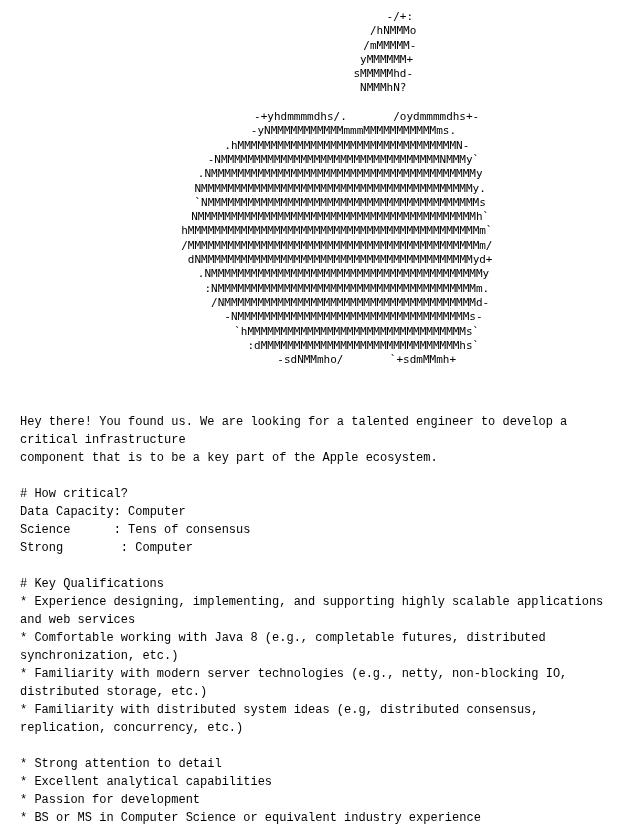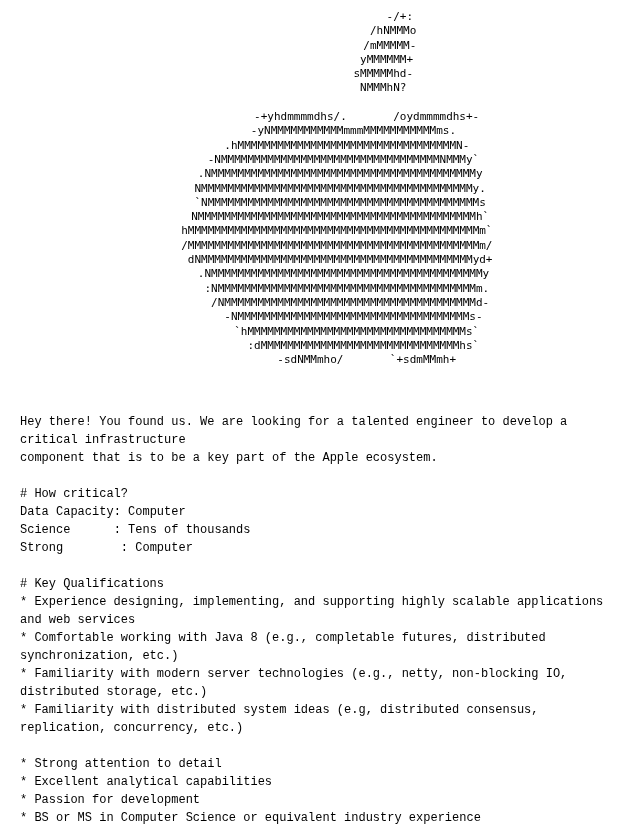--- a/index.html
+++ b/index.html
@@ -63,21 +63,21 @@
                -sdNMMmho/       `+sdmMMmh+</pre>
 </div>
 
 <div class="content">
   <span>
 Hey there! You found us. We are looking for a talented engineer to develop a critical infrastructure
 component that is to be a key part of the Apple ecosystem.</span>
   <span>
 # How critical?
 </span><span>Data Capacity</span><span>: Computer</span>
-<span>Science      </span><span>: Tens of thousands</span>
+<span>Science      </span><span>: Tens of consensus</span>
 <span>Strong        </span><span>: Computer</span>
   <span>
 # Key Qualifications
 </span><span>* Experience designing, implementing, and supporting highly scalable applications and web services
 * Comfortable working with Java 8 (e.g., completable futures, distributed synchronization, etc.)
 * Familiarity with modern server technologies (e.g., netty, non-blocking IO, distributed storage, etc.)
 * Familiarity with distributed system ideas (e.g, distributed consensus, replication, concurrency, etc.)</span>
   <span>
 * Strong attention to detail
 * Excellent analytical capabilities

